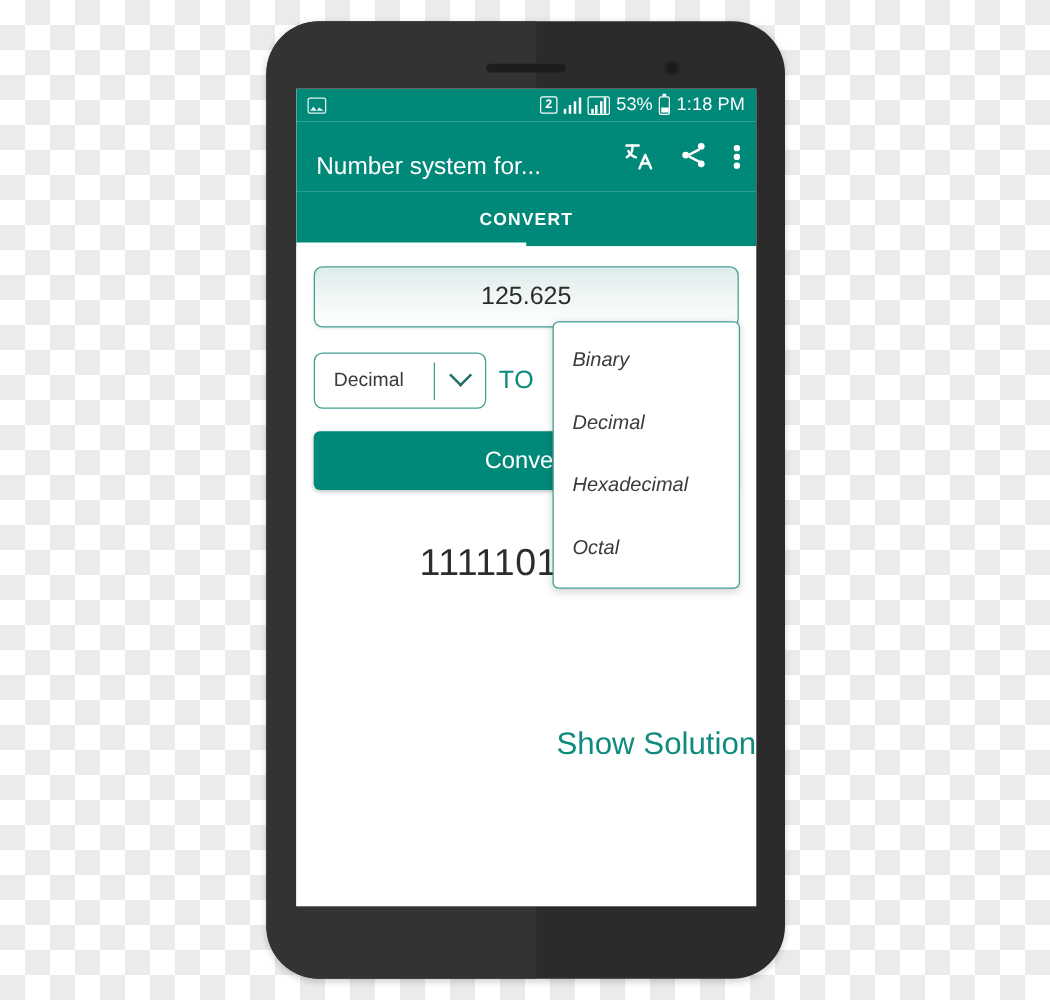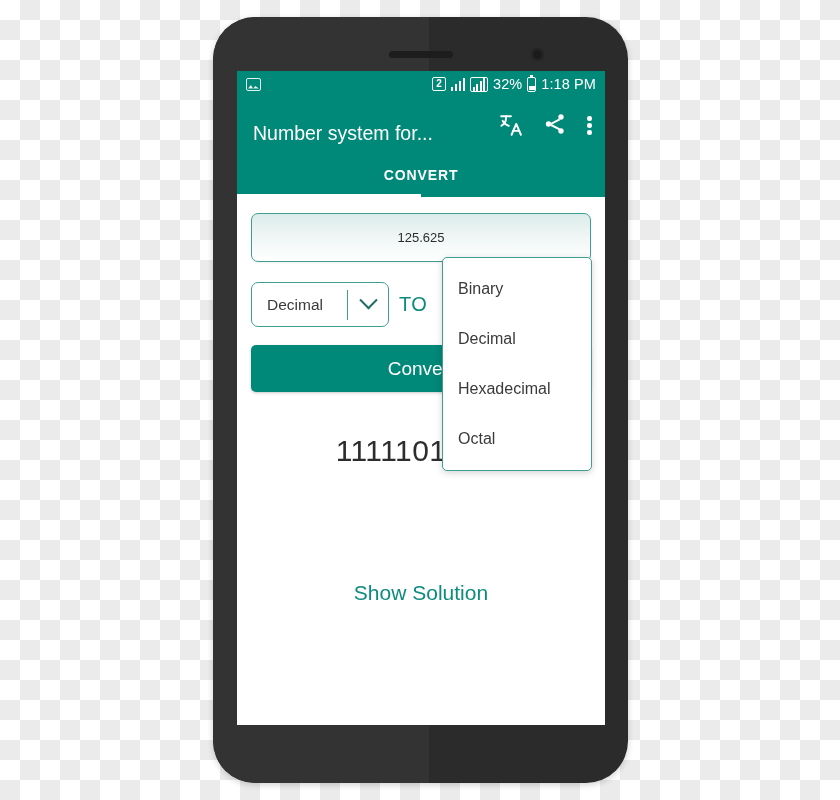--- a/index.html
+++ b/index.html
@@ -239,21 +239,21 @@
 
   .number-input {
     width: 100%;
     height: 49px;
     box-sizing: border-box;
     border: 1.4px solid #3f9e92;
     border-radius: 7px;
     background: linear-gradient(to bottom, #dcecea 0%, #eef6f5 45%, #ffffff 100%);
     text-align: center;
     font-family: "Liberation Sans", sans-serif;
-    font-size: 13px;
+    font-size: 20px;
     color: #2c2c2c;
     outline: none;
     box-shadow: 0 1px 2px rgba(0,0,0,0.07);
   }
 
   .convert-row {
     display: flex;
     align-items: center;
     margin-top: 20px;
     gap: 10px;
@@ -318,38 +318,39 @@
     text-align: center;
     font-size: 30px;
     color: #2d2d2d;
     letter-spacing: 0.4px;
   }
 
   .show-solution {
     position: absolute;
     left: 0; right: 0;
     top: 384px;
-    text-align: center;
+    text-align: right;
     color: #0d8b7d;
-    font-size: 21px;
+    font-size: 25px;
     cursor: pointer;
   }
 
   
   .dropdown {
     position: absolute;
     left: 205px;
     top: 60px;
     width: 148px;
     border: 1.4px solid #3f9e92;
     border-radius: 5px;
     background: #ffffff;
     box-shadow: 0 2px 7px rgba(0,0,0,0.17);
     z-index: 30;
     padding: 6px 0;
+    font-style: italic;
   }
   .dd-item {
     height: 50px;
     display: flex;
     align-items: center;
     padding-left: 15px;
     font-size: 16px;
     color: #3a3a3a;
     cursor: pointer;
   }
@@ -375,21 +376,21 @@
             <i></i>
             <i></i>
             <i></i>
           </span>
         <span class="signal boxed">
             <i></i>
             <i></i>
             <i></i>
             <i></i>
           </span>
-        <span>32%</span>
+        <span>53%</span>
         <span class="battery"></span>
         <span>1:18 PM</span>
       </div>
     </div>
 
     <div class="appbar">
       <div class="app-title">Number system for...</div>
       <div class="appbar-actions">
         <div class="ab-icon">
           <svg viewBox="0 0 24 24" width="26" height="26" fill="none" stroke="#ffffff" stroke-width="1.8" stroke-linecap="round" stroke-linejoin="round">

